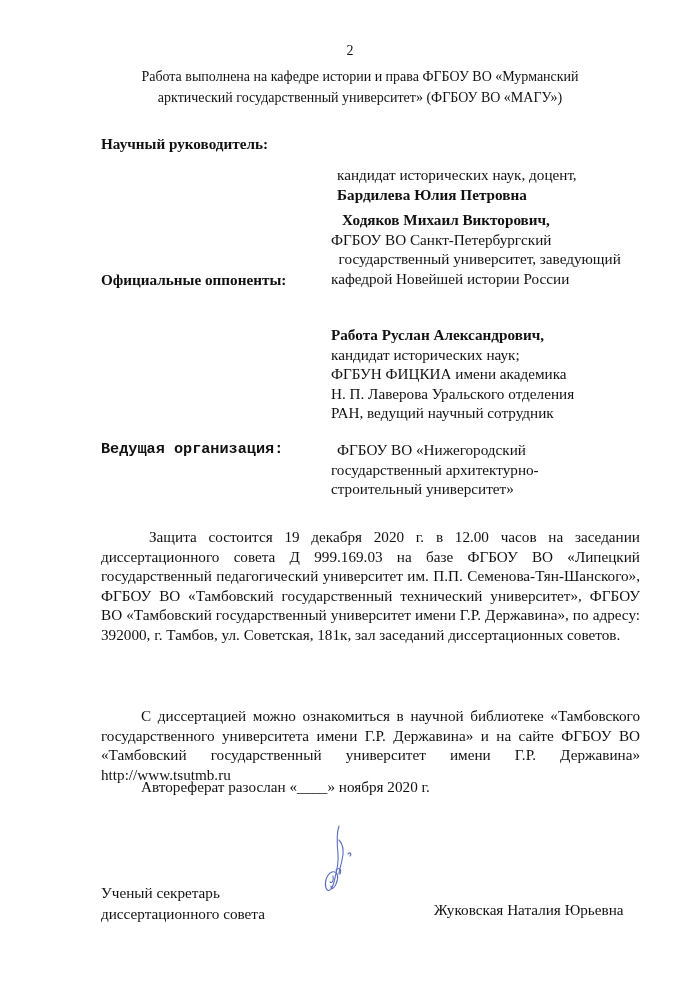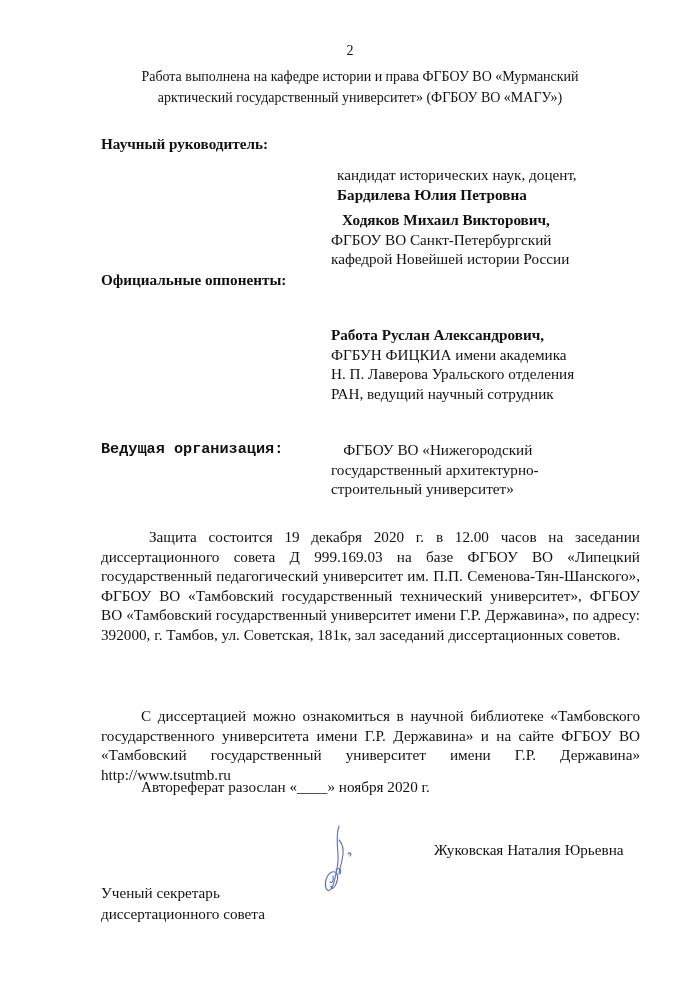--- a/index.html
+++ b/index.html
@@ -66,21 +66,21 @@
     }
     .sig-left {
       position: absolute;
       left: 101px;
       top: 882px;
       line-height: 21px;
     }
     .sig-right {
       position: absolute;
       left: 434px;
-      top: 840px;
+      top: 900px;
       white-space: nowrap;
     }
     .signature {
       position: absolute;
       left: 312px;
       top: 820px;
       width: 50px;
       height: 80px;
     }
   </style>
@@ -97,32 +97,34 @@
 <div class="label" style="top:134px;">Научный руководитель:</div>
 <div class="value-block" style="left:337px; top:128px;margin-top:37px;">
   <span class="line">кандидат исторических наук, доцент,</span>
   <span class="line bold">Бардилева Юлия Петровна</span>
 </div>
 
 <div class="label" style="top:222px;margin-top:48px;">Официальные оппоненты:</div>
 <div class="value-block" style="left:331px; top:210px;">
   <span class="line bold" style="padding-left:11px;">Ходяков Михаил Викторович,</span>
   <span class="line">ФГБОУ ВО Санкт-Петербургский</span>
+  <span class="line" style="white-space:pre;">  государственный университет, заведующий</span>
   <span class="line">кафедрой Новейшей истории России</span>
 </div>
 <div class="value-block" style="left:331px; top:325px;">
   <span class="line bold">Работа Руслан Александрович,</span>
+  <span class="line">кандидат исторических наук;</span>
   <span class="line">ФГБУН ФИЦКИА имени академика</span>
   <span class="line">Н. П. Лаверова Уральского отделения</span>
   <span class="line">РАН, ведущий научный сотрудник</span>
 </div>
 
 <div class="label" style="top:440px;font-family:Liberation Mono, monospace;">Ведущая организация:</div>
 <div class="value-block" style="left:331px; top:440px;">
-  <span class="line" style="padding-left:6px;text-align:center;">ФГБОУ ВО «Нижегородский</span>
+  <span class="line" style="padding-left:6px;">ФГБОУ ВО «Нижегородский</span>
   <span class="line">государственный архитектурно-</span>
   <span class="line">строительный университет»</span>
 </div>
 
 <div class="para" style="top:527px;"><span class="indent"></span><span>Защита состоится 19 декабря 2020 г. в 12.00 часов на заседании диссертационного совета Д 999.169.03 на базе ФГБОУ ВО «Липецкий государственный педагогический университет им. П.П. Семенова-Тян-Шанского», ФГБОУ ВО «Тамбовский государственный технический университет», ФГБОУ ВО «Тамбовский государственный университет имени Г.Р. Державина», по адресу:  392000, г. Тамбов, ул. Советская, 181к, зал заседаний диссертационных советов.</span></div>
 
 <div class="para" style="top:685px;margin-top:21px;"><span class="indent" style="width:40px;"></span><span>С диссертацией можно ознакомиться  в научной библиотеке «Тамбовского государственного университета имени Г.Р. Державина» и на сайте ФГБОУ ВО «Тамбовский государственный университет имени Г.Р. Державина» http://www.tsutmb.ru</span></div>
 
 <div class="distributed">Автореферат разослан «____» ноября 2020 г.</div>
 

